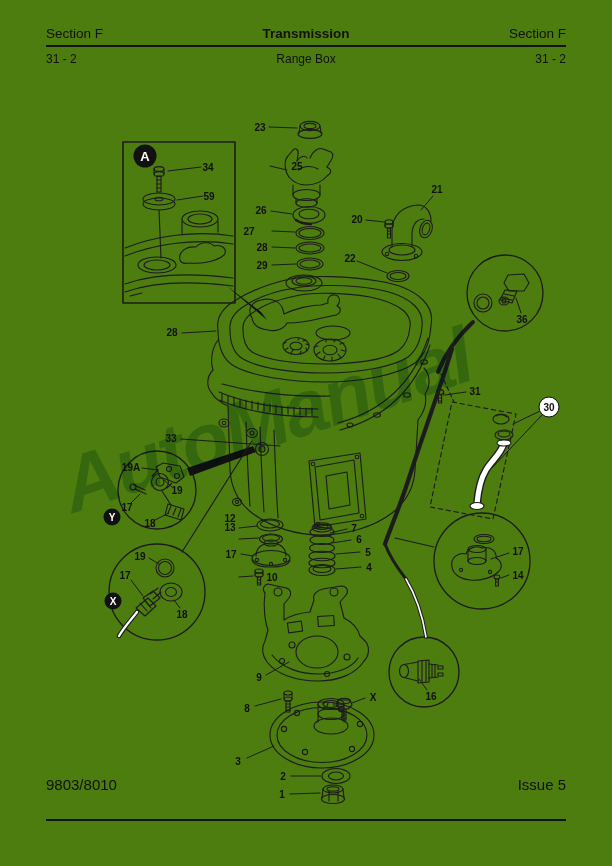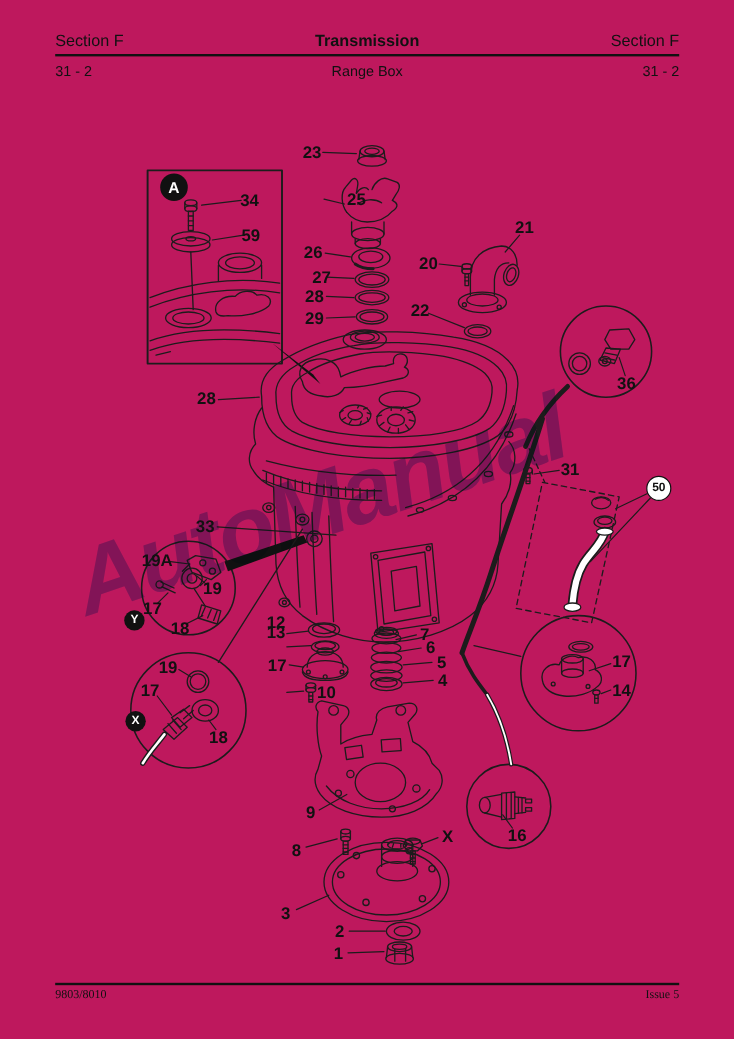--- a/index.html
+++ b/index.html
@@ -1,35 +1,35 @@
 <!DOCTYPE html>
 <html><head>
 <meta charset="utf-8">
 <style>
   html,body{margin:0;padding:0;background:#e8e8e8;}
-  #page{position:relative;width:612px;height:866px;background:#be185d;margin:0 auto;
+  #page{position:relative;width:612px;height:866px;background:#4d7c0f;margin:0 auto;
         font-family:"Liberation Sans",sans-serif;color:#111;overflow:hidden;}
   
   .hrow{position:absolute;left:46px;right:46px;display:flex;justify-content:space-between;align-items:baseline;}
   #hdr1{top:26px;font-size:13.5px;}
   #hdr1 .c{font-weight:bold;}
   #hdr2{top:52px;font-size:12px;}
   .rule{position:absolute;left:46px;right:46px;background:#111;}
   #rule-top{top:45px;height:2px;}
   #rule-bot{top:819px;height:1.5px;}
-  #ftr{top:824px;font-size:10px;font-family:Liberation Serif, serif;}
+  #ftr{top:776px;font-size:15px;}
   
   #diagram-svg{position:absolute;left:0;top:0;}
   
   #watermark{position:absolute;left:64px;top:449px;font-size:78px;font-weight:bold;font-style:italic;
              letter-spacing:-2px;line-height:1;transform:rotate(-18.5deg);transform-origin:0 50%;
              mix-blend-mode:multiply;opacity:.92;white-space:nowrap;pointer-events:none;}
   
   #callout-layer{position:absolute;inset:0;}
-  .callout{position:absolute;transform:translate(-50%,-50%);font-weight:bold;font-size:14px;color:#111;white-space:nowrap;}
+  .callout{position:absolute;transform:translate(-50%,-50%);font-weight:bold;font-size:10px;color:#111;white-space:nowrap;}
   .callout.badge,.callout.badge-lg{background:#111;color:#fff;border-radius:50%;
       display:flex;align-items:center;justify-content:center;}
   .callout.badge{width:17px;height:17px;font-size:10px;}
   .callout.badge-lg{width:23px;height:23px;font-size:13px;}
   .callout.circled{width:19px;height:19px;border:1.6px solid #111;background:#fff;border-radius:50%;
       display:flex;align-items:center;justify-content:center;font-size:10px;}
 </style>
 </head>
 <body>
 
@@ -430,30 +430,30 @@
 
   <div id="watermark" style="color: rgb(168, 210, 236);">AutoManual</div>
 
   <div id="callout-layer">
       <div class="callout badge-lg" style="left: 145px; top: 156px;">A</div>
       <div class="callout plain" style="left: 208px; top: 167px;">34</div>
       <div class="callout plain" style="left: 209px; top: 196px;">59</div>
       <div class="callout plain" style="left: 260px; top: 127px;">23</div>
       <div class="callout plain" style="left: 260px; top: 166px; margin-left: 37px;">25</div>
       <div class="callout plain" style="left: 261px; top: 210px;">26</div>
-      <div class="callout plain" style="left: 268px; top: 231px;">27</div>
+      <div class="callout plain" style="left: 249px; top: 231px;">27</div>
       <div class="callout plain" style="left: 262px; top: 247px;">28</div>
       <div class="callout plain" style="left: 262px; top: 265px;">29</div>
       <div class="callout plain" style="left: 357px; top: 219px;">20</div>
       <div class="callout plain" style="left: 437px; top: 189px;">21</div>
       <div class="callout plain" style="left: 350px; top: 258px;">22</div>
       <div class="callout plain" style="left: 522px; top: 319px;">36</div>
       <div class="callout plain" style="left: 172px; top: 332px;">28</div>
       <div class="callout plain" style="left: 475px; top: 391px;">31</div>
-      <div class="callout circled" style="left: 549px; top: 407px;">50</div>
+      <div class="callout circled" style="left: 549px; top: 407px;">30</div>
       <div class="callout plain" style="left: 171px; top: 438px;">33</div>
       <div class="callout plain" style="left: 131px; top: 467px;">19A</div>
       <div class="callout plain" style="left: 177px; top: 490px;">19</div>
       <div class="callout plain" style="left: 127px; top: 507px;">17</div>
       <div class="callout plain" style="left: 150px; top: 523px;">18</div>
       <div class="callout badge" style="left: 112px; top: 517px;">Y</div>
       <div class="callout plain" style="left: 230px; top: 527px;">13</div>
       <div class="callout plain" style="left: 230px; top: 518px;">12</div>
       <div class="callout plain" style="left: 231px; top: 554px;">17</div>
       <div class="callout plain" style="left: 230px; top: 577px; margin-left: 42px;">10</div>

